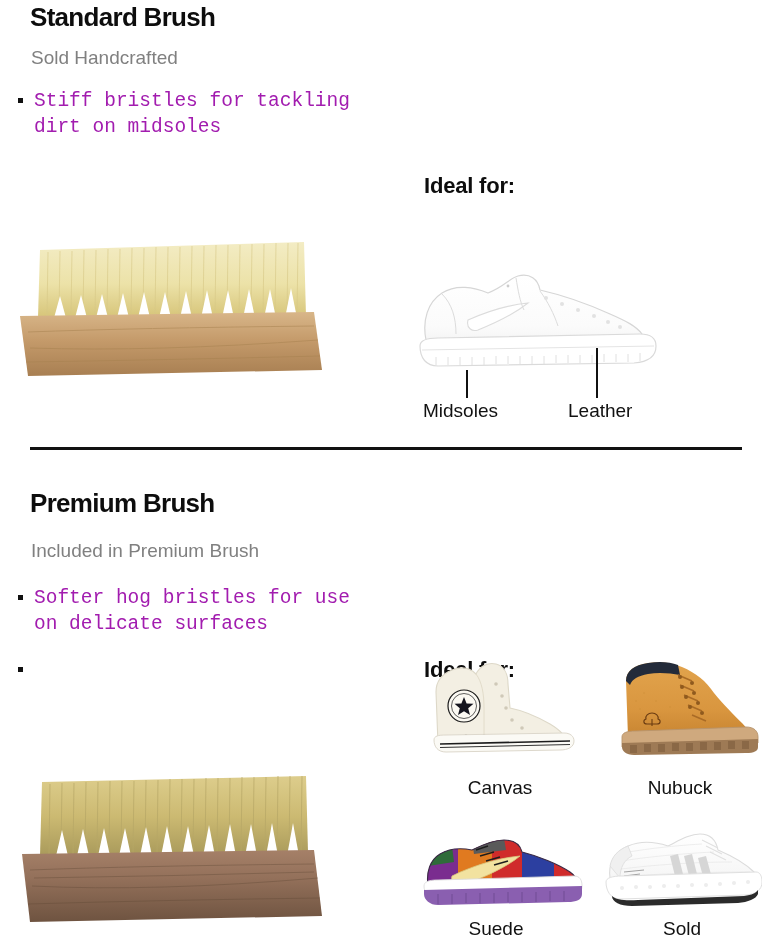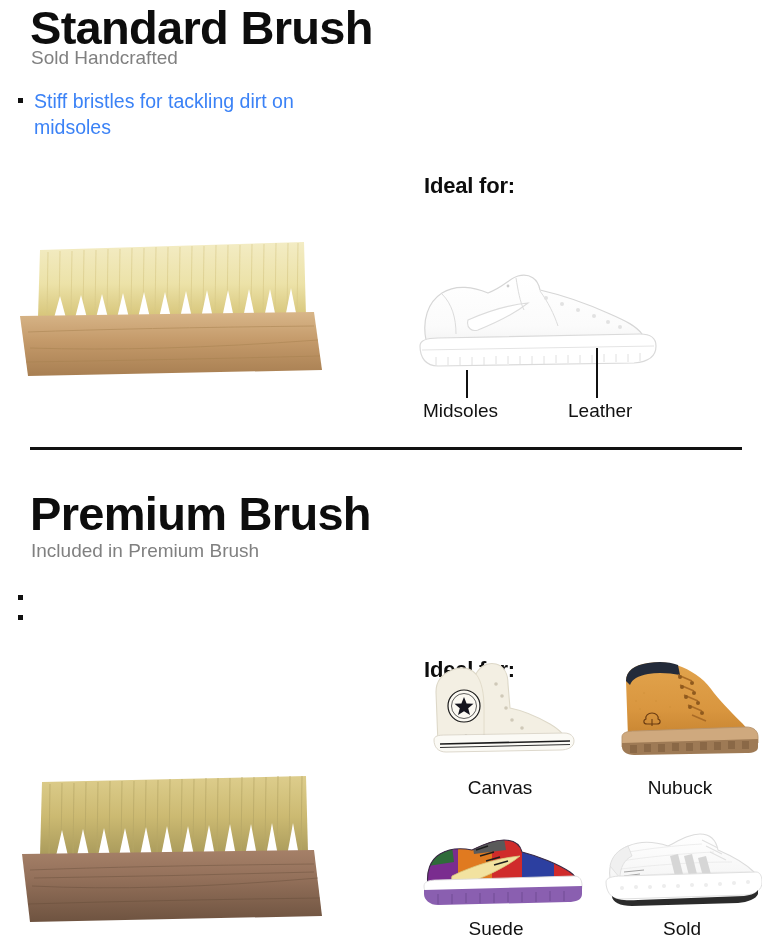--- a/index.html
+++ b/index.html
@@ -7,43 +7,44 @@
     width: 763px; height: 942px;
     background: #ffffff;
     font-family: "Liberation Sans", sans-serif;
     overflow: hidden;
   }
   .page { position: relative; width: 763px; height: 942px; background:#fff; }
 
   
   .section-title {
     position: absolute;
-    font-size: 47px;
+    font-size: 26px;
     font-weight: bold;
     letter-spacing: -0.7px;
     color: #0d0d0d;
     line-height: 1;
     white-space: nowrap;
   }
   .section-sub {
     position: absolute;
     font-size: 19px;
     font-weight: normal;
     color: #808080;
     line-height: 1;
     white-space: nowrap;
   }
   .bullets { position: absolute; width: 360px; }
   .bullet {
     position: relative;
     padding-left: 20px;
     font-size: 19.5px;
     line-height: 26px;
-    color: #3b82f6;
+    color: #a21caf;
     margin-bottom: 20px;
+    font-family: Liberation Mono, monospace;
   }
   .bullet .sq {
     position: absolute;
     left: 4px; top: 10px;
     width: 5px; height: 5px;
     background: #111;
   }
   .ideal-for {
     position: absolute;
     font-size: 22px;
@@ -242,20 +243,21 @@
 
   <div>
 
     <div class="section-title" style="left:30px; top:490px;">Premium Brush</div>
 
     <div class="section-sub" style="left:31px; top:541px;">Included in Premium Brush</div>
 
     <div class="bullets" style="left:14px; top:585px;">
       <div class="bullet">
         <span class="sq"></span>
+        <span>Softer hog bristles for use on delicate surfaces</span>
       </div>
       <div class="bullet">
         <span class="sq"></span>
       </div>
     </div>
 
     <div class="art" style="left:14px; top:766px; width:314px; height:168px;">
       <svg viewBox="0 0 314 168" preserveAspectRatio="none">
         <defs>
           <linearGradient id="pBristle" x1="0" y1="0" x2="0" y2="1">

